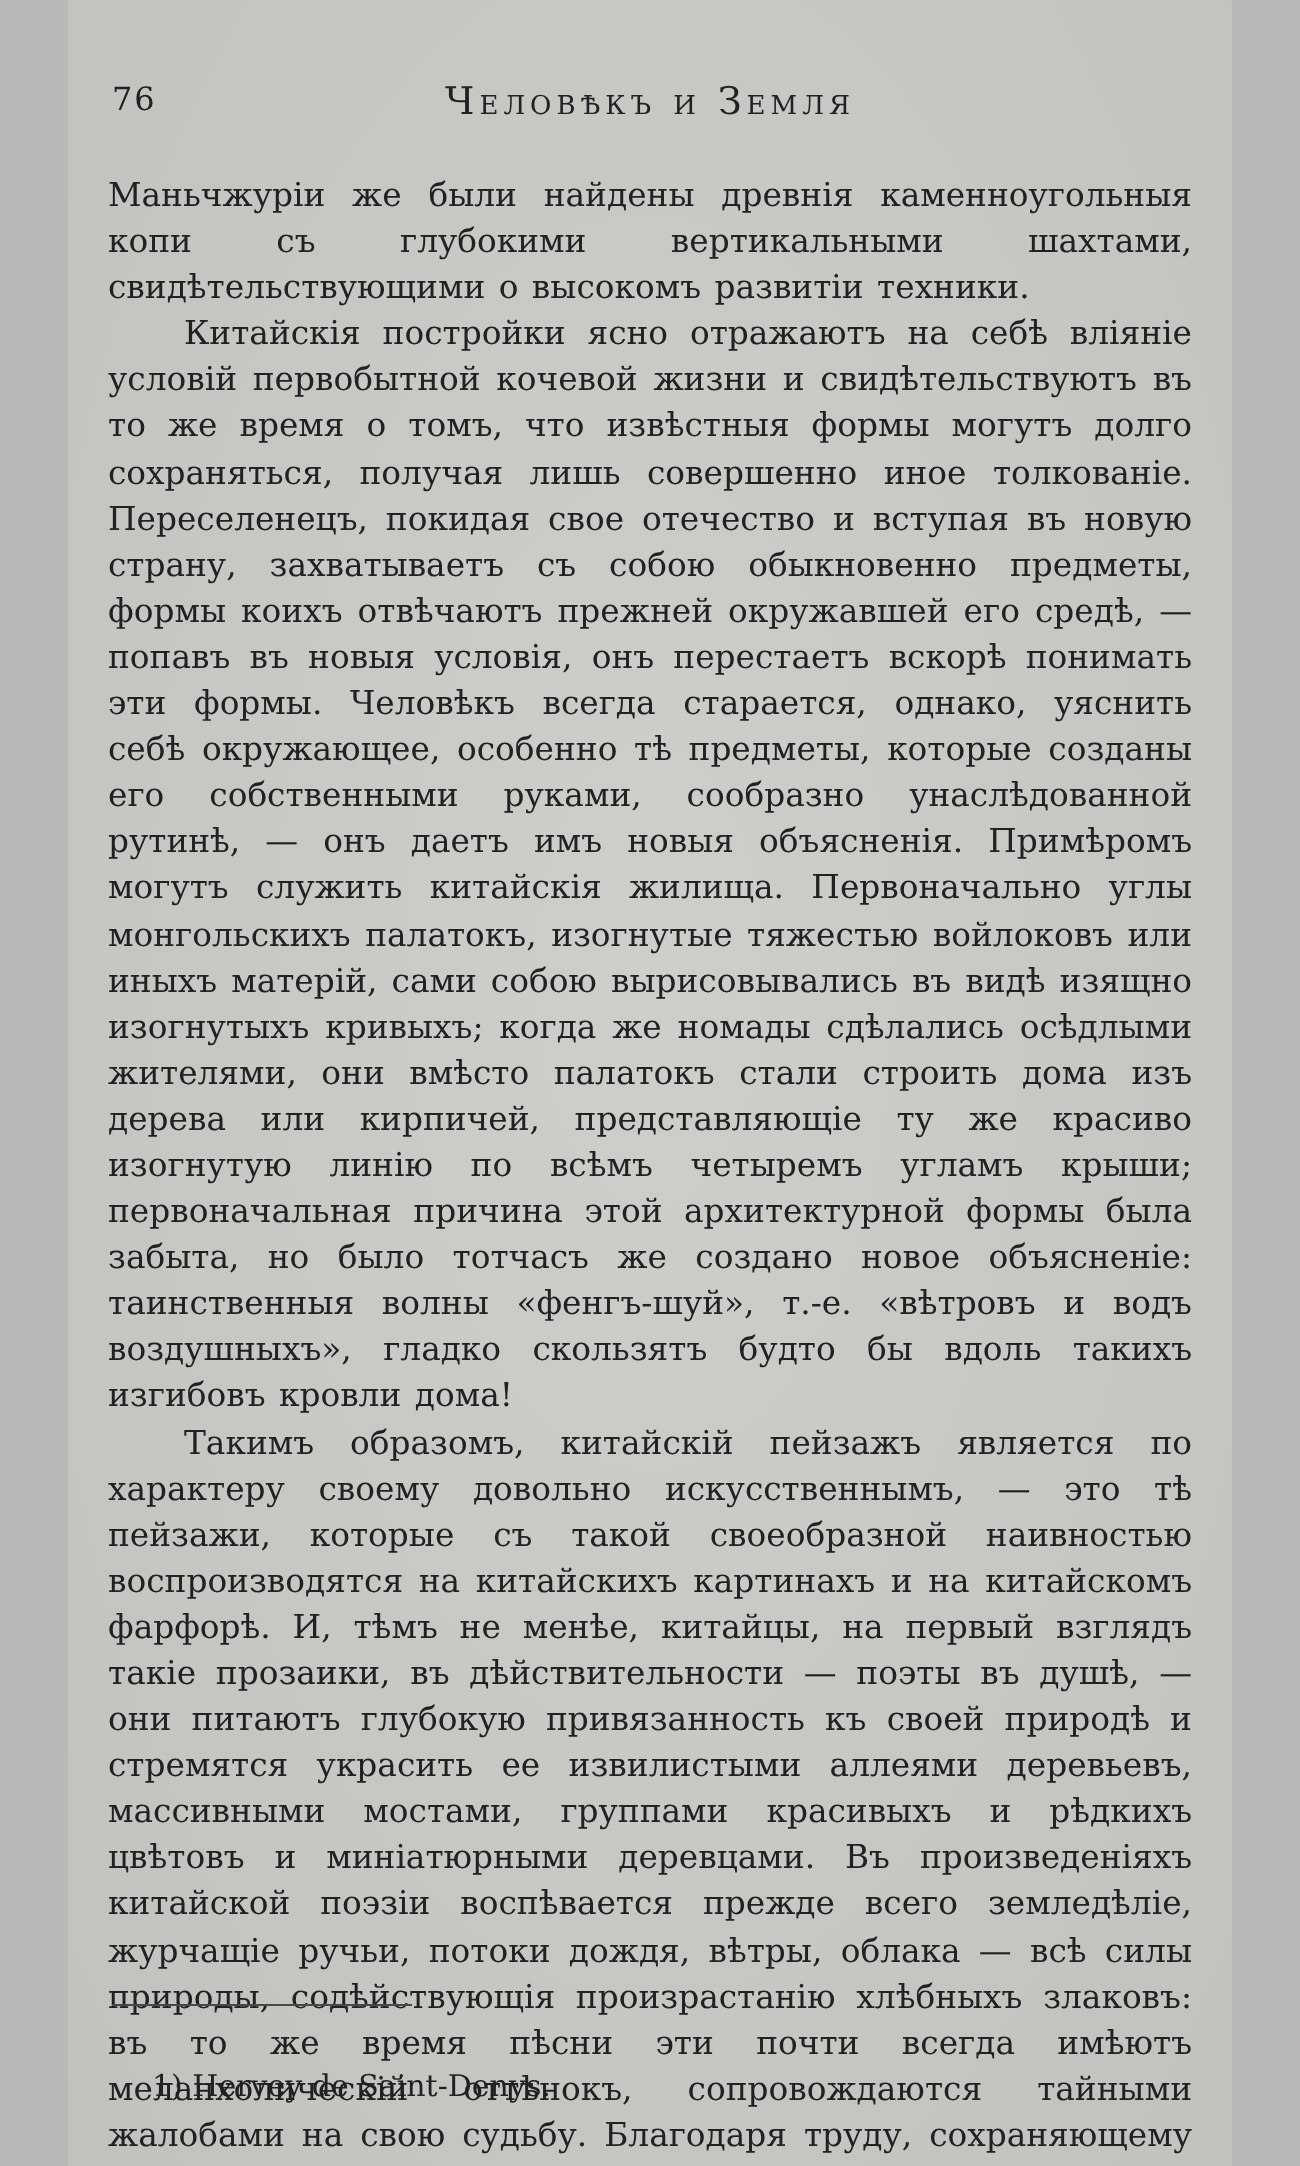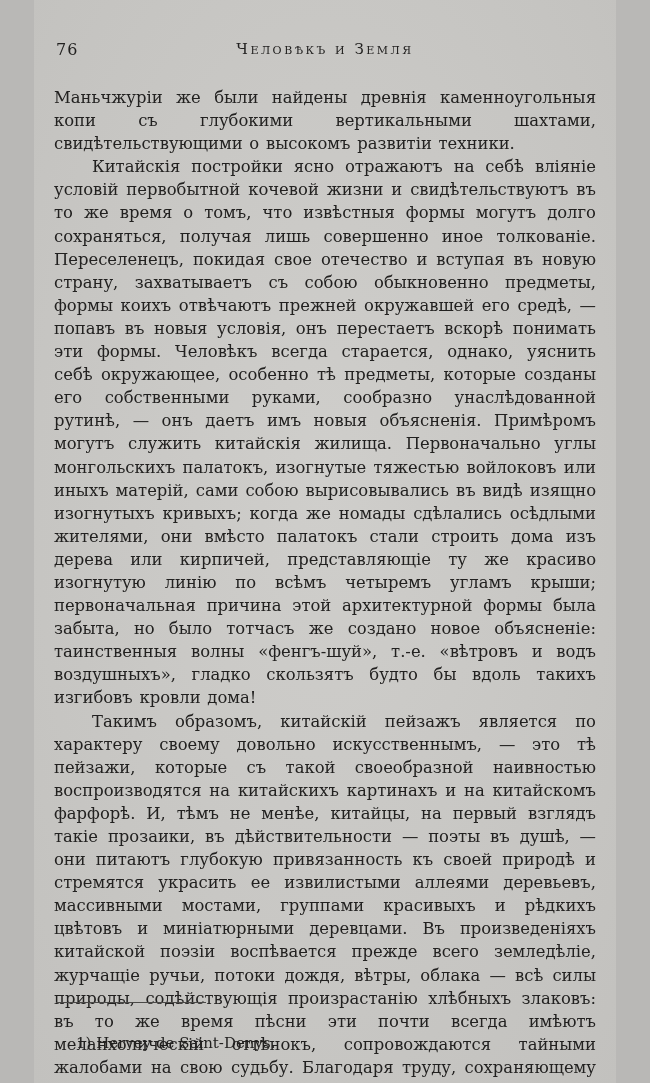--- a/index.html
+++ b/index.html
@@ -27,21 +27,21 @@
   .page-num {
     position: absolute;
     left: 22px;
     top: 0;
     font-size: 16px;
     letter-spacing: 1px;
   }
   .running-title {
     display: block;
     text-align: center;
-    font-size: 15px;
+    font-size: 19px;
     letter-spacing: 2.5px;
     font-variant: small-caps;
     margin-top: 40px;
   }
   .body-text {
     padding: 0 20px;
     margin-top: 20px;
     text-align: justify;
     font-size: 16.4px;
     line-height: 23.1px;

